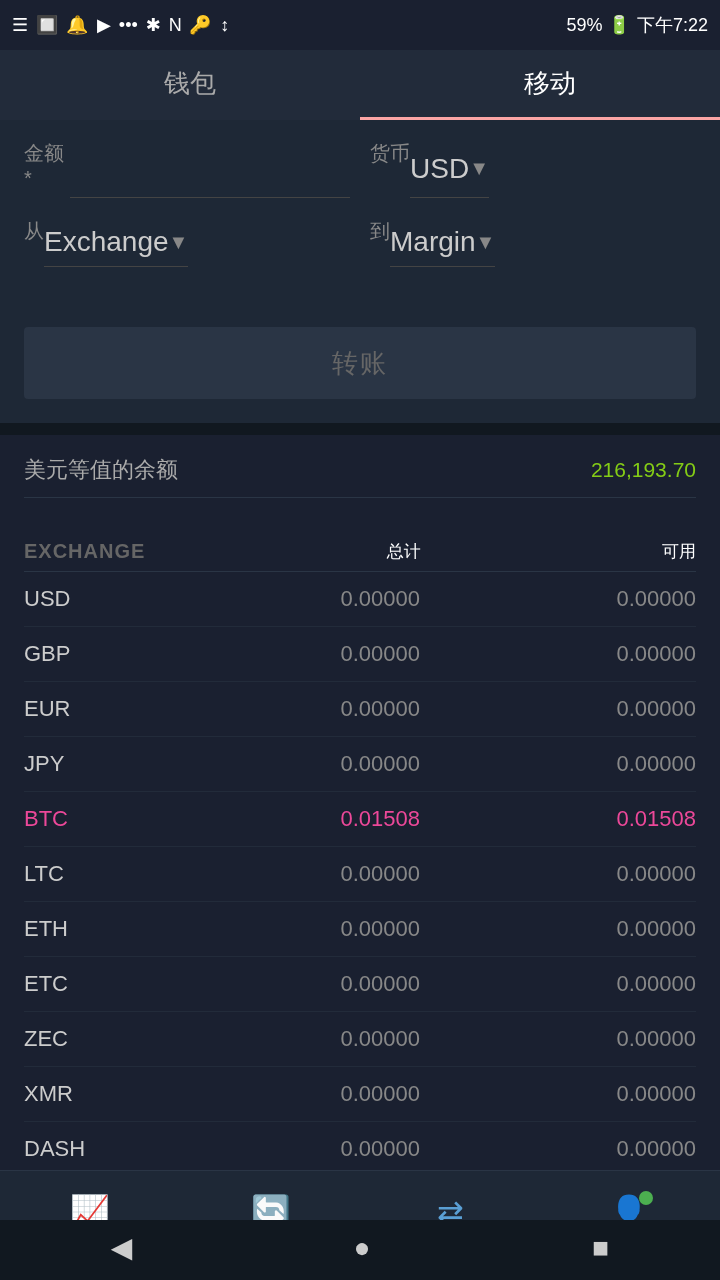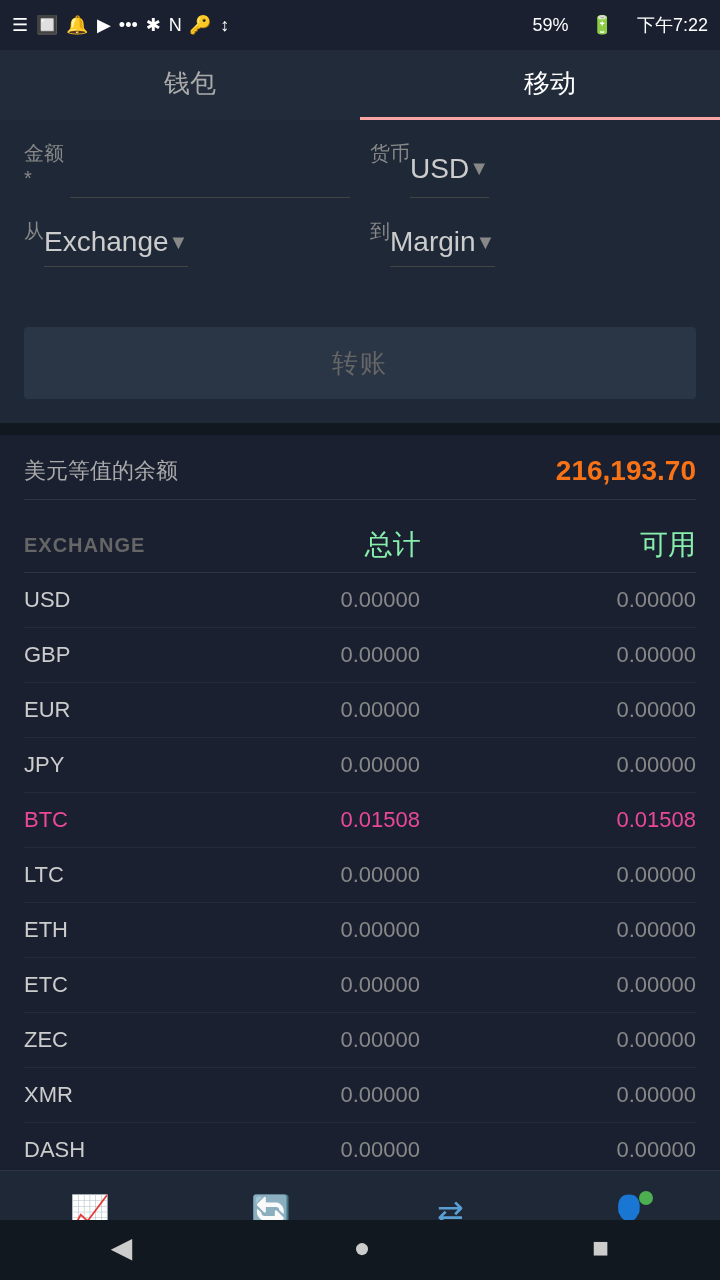--- a/index.html
+++ b/index.html
@@ -24,21 +24,21 @@
       padding: 0 12px;
     }
     .status-left {
       display: flex;
       align-items: center;
       gap: 8px;
     }
     .status-right {
       display: flex;
       align-items: center;
-      gap: 23px;
+      gap: 6px;
       font-size: 18px;
       color: #fff;
     }
     .status-icon {
       font-size: 18px;
       color: #fff;
     }
 
     
     .top-tabs {
@@ -146,33 +146,33 @@
       background: #1a2030;
       padding: 20px 24px 10px 24px;
     }
 
     .balance-row {
       display: flex;
       justify-content: space-between;
       align-items: center;
       padding-bottom: 12px;
       border-bottom: 1px solid #2a3545;
-      margin-bottom: 6px;
+      margin-bottom: 22px;
       gap: 36px;
     }
 
     .balance-label {
       font-size: 22px;
       color: #aaa;
     }
 
     .balance-value {
-      font-size: 28px;
-      color: #f97316;
-      font-weight: bold;
+      font-size: 21px;
+      color: #84cc16;
+      font-weight: normal;
     }
 
     
     .exchange-section {
       background: #1a2030;
       padding: 0 24px;
     }
 
     .exchange-header-row {
       display: flex;
@@ -183,22 +183,22 @@
     }
 
     .exchange-title {
       font-size: 20px;
       color: #666;
       font-weight: bold;
       letter-spacing: 1px;
     }
 
     .col-header {
-      font-size: 28px;
-      color: #86efac;
+      font-size: 17px;
+      color: #ffffff;
       width: 160px;
       text-align: right;
     }
 
     .col-header.available {
       text-decoration-style: dotted;
     }
 
     .currency-row {
       display: flex;

